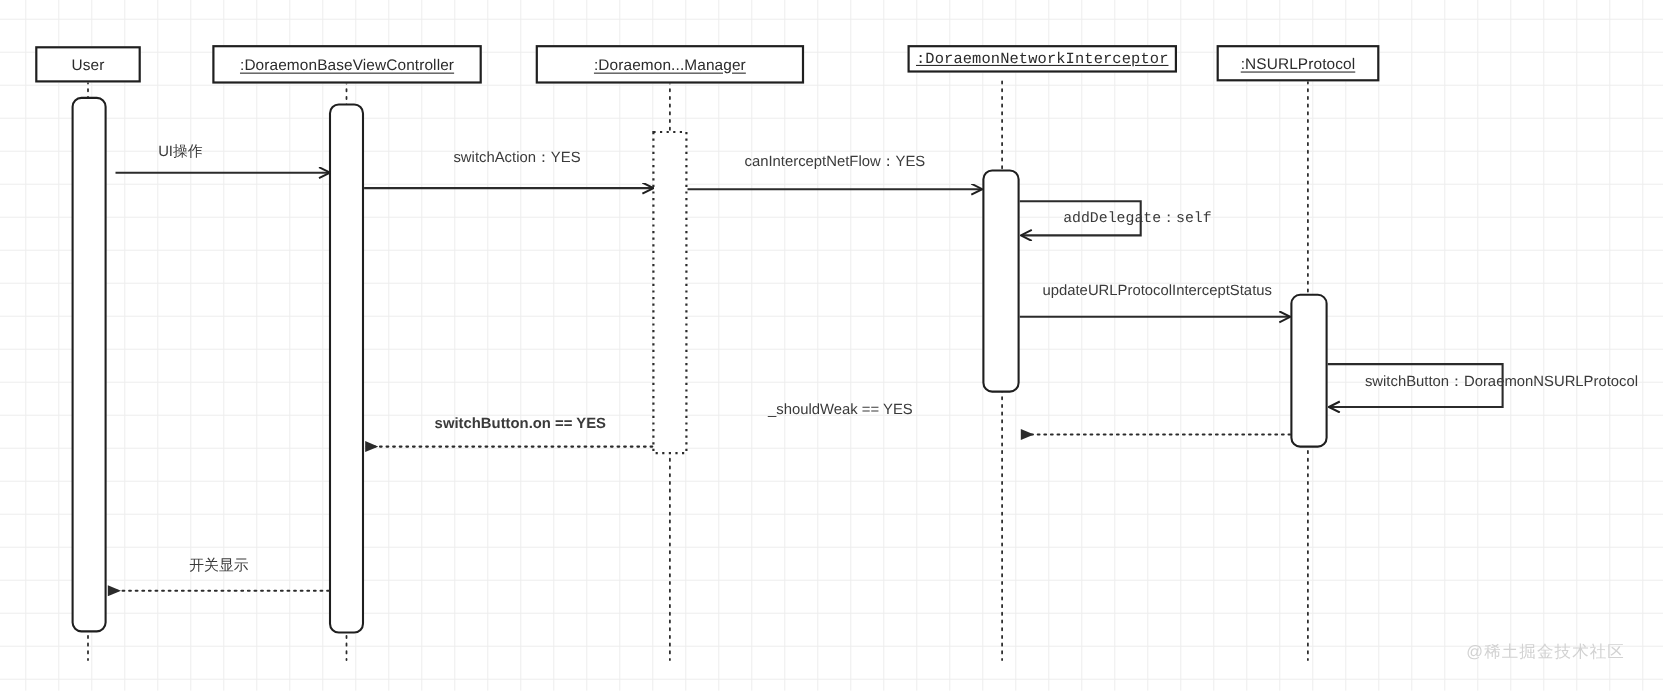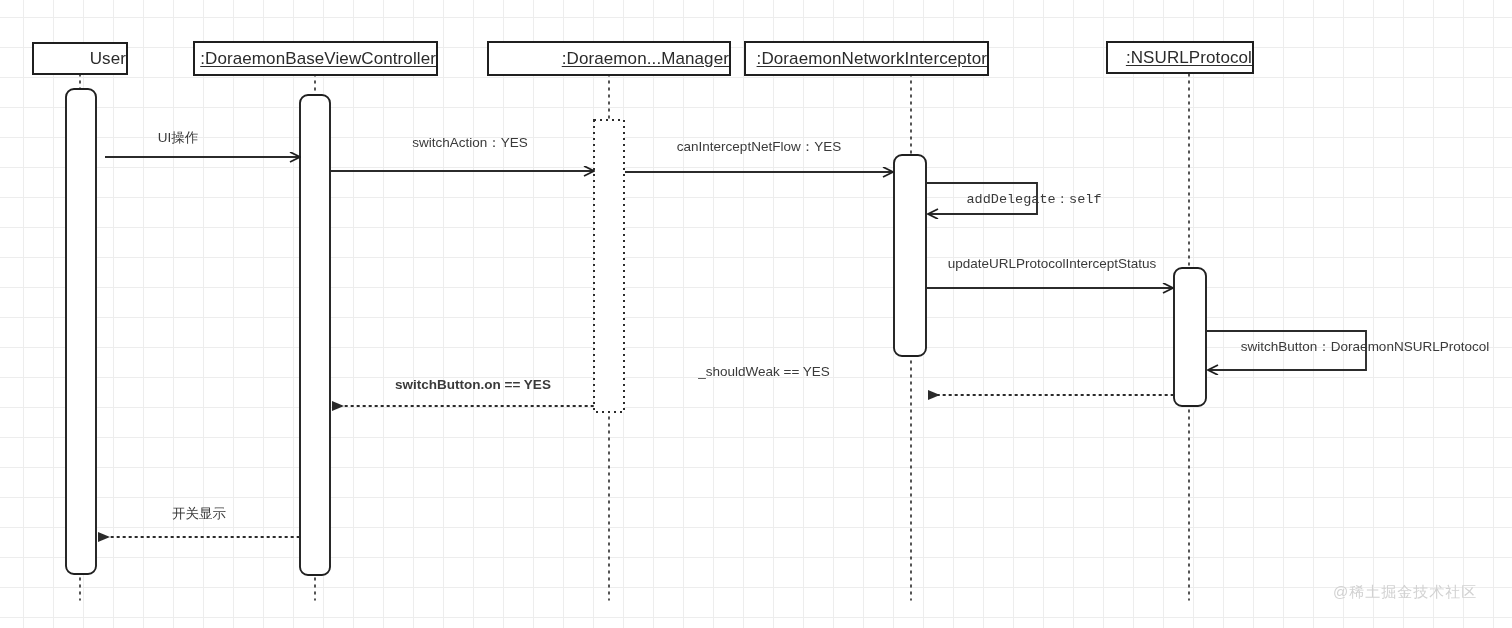--- a/index.html
+++ b/index.html
@@ -27,23 +27,23 @@
     width: 1512px;
     height: 628px;
   }
   .participant-box {
     position: absolute;
     box-sizing: border-box;
     border: 2px solid #1f1f1f;
     background: #ffffff;
     display: flex;
     align-items: center;
-    justify-content: flex-end;
+    justify-content: center;
     color: #2b2b2b;
-    font-size: 17px;
+    font-size: 14px;
     letter-spacing: 0.1px;
     white-space: nowrap;
   }
   .participant-label.underlined {
     text-decoration: underline;
     text-underline-offset: 2px;
   }
   .msg-label {
     position: absolute;
     color: #3a3a3a;
@@ -121,29 +121,29 @@
   </div>
 
   <div class="participant-box" style="left:487px; top:41px; width:244px; height:35px;">
     <span class="participant-label underlined">:Doraemon...Manager</span>
   </div>
 
   <div class="participant-box" style="left:193px; top:41px; width:245px; height:35px;">
     <span class="participant-label underlined">:DoraemonBaseViewController</span>
   </div>
 
-  <div class="participant-box" style="left:744px; top:41px; width:245px; height:35px;">
+  <div class="participant-box" style="left:825px; top:41px; width:245px; height:25px;font-family:Liberation Mono, monospace;">
     <span class="participant-label underlined">:DoraemonNetworkInterceptor</span>
   </div>
 
   <div class="participant-box" style="left:1106px; top:41px; width:148px; height:33px;">
     <span class="participant-label underlined">:NSURLProtocol</span>
   </div>
 
-  <div class="msg-label center" style="left:178px; top:131px;">UI操作</div>
+  <div class="msg-label center" style="left:164px; top:131px;">UI操作</div>
 
   <div class="msg-label center" style="left:470px; top:136px;">switchAction：YES</div>
 
   <div class="msg-label center" style="left:759px; top:140px;">canInterceptNetFlow：YES</div>
 
   <div class="msg-label center" style="left:1034px; top:193px;font-family:Liberation Mono, monospace;">addDelegate：self</div>
 
   <div class="msg-label center" style="left:1052px; top:257px;">updateURLProtocolInterceptStatus</div>
 
   <div class="msg-label center" style="left:1365px; top:340px;">switchButton：DoraemonNSURLProtocol</div>

